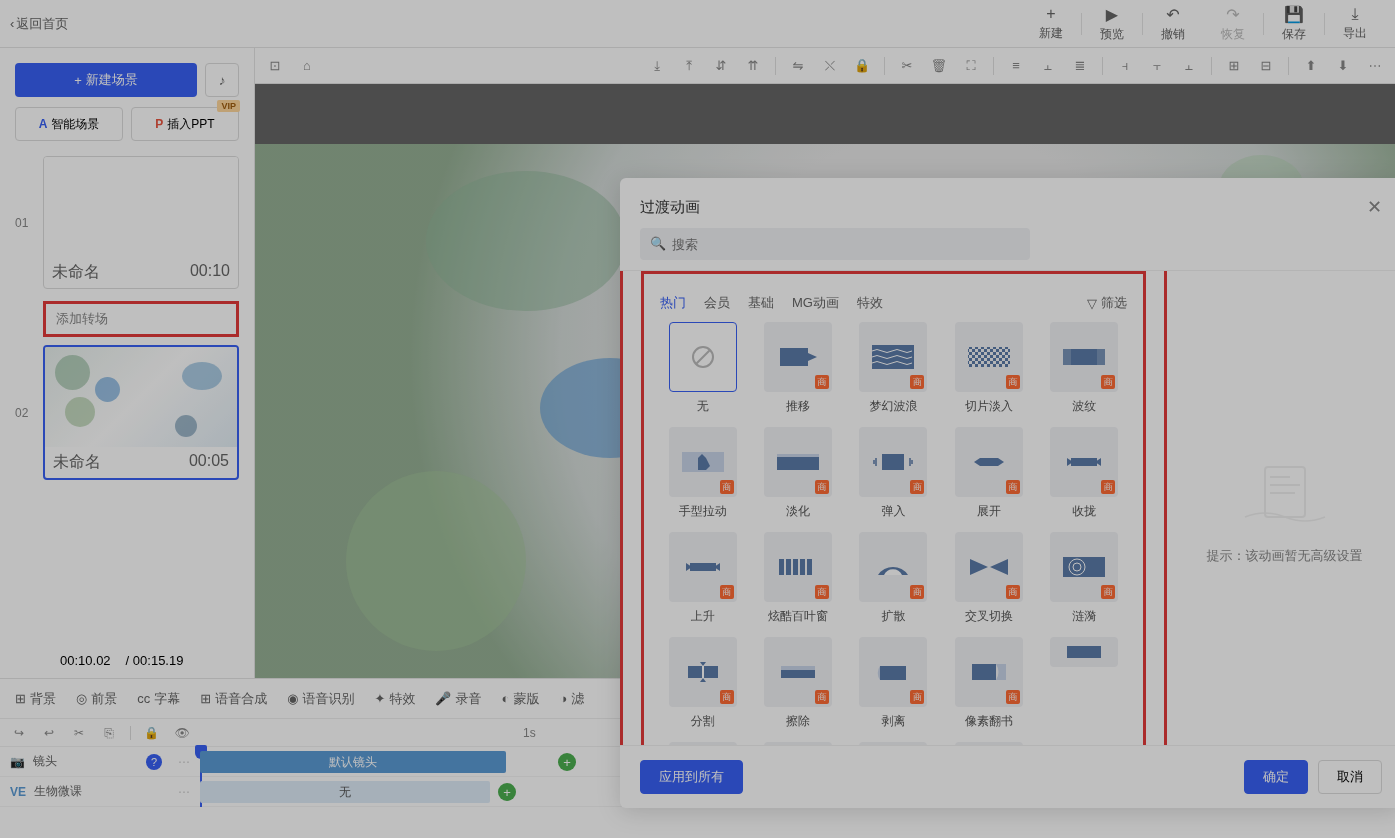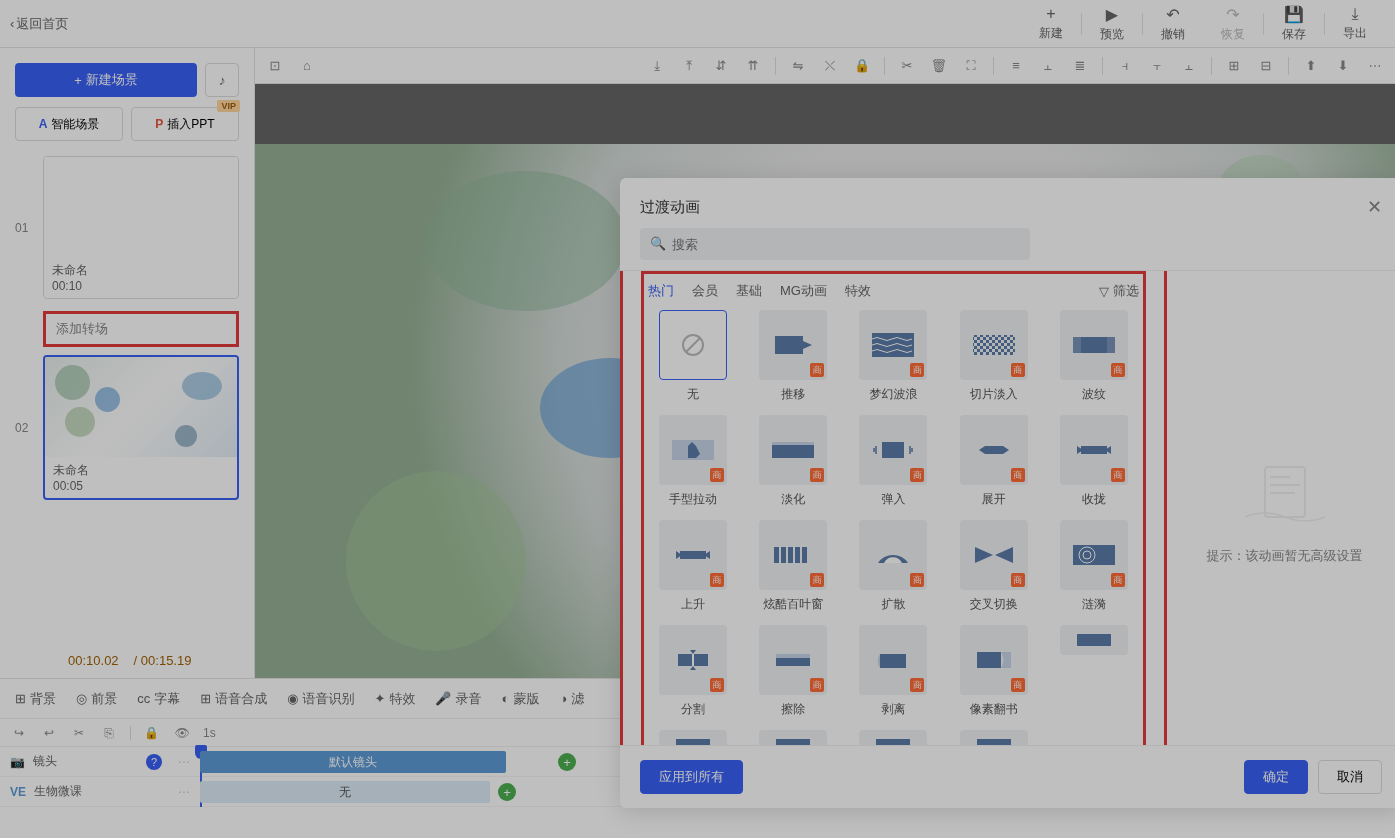--- a/index.html
+++ b/index.html
@@ -30,25 +30,25 @@
     .scene-card { flex: 1; border: 1px solid #ddd; border-radius: 4px; overflow: hidden; cursor: pointer; }
     .scene-card.active { border: 2px solid #3860f4; }
     .scene-thumb { height: 100px; background: #fff; position: relative; }
     .scene-thumb.blobs { background: linear-gradient(135deg, #e8f0ed 0%, #fff 50%, #e3eef5 100%); }
     .blob { position: absolute; border-radius: 50%; opacity: 0.6; }
     .b1 { width: 35px; height: 35px; background: #8fb89a; top: 8px; left: 10px; }
     .b2 { width: 25px; height: 25px; background: #5b9bd5; top: 30px; left: 50px; }
     .b3 { width: 30px; height: 30px; background: #a4c59a; top: 50px; left: 20px; }
     .b4 { width: 40px; height: 28px; background: #7aaed4; border-radius: 50%; top: 15px; right: 15px; }
     .b5 { width: 22px; height: 22px; background: #658ca8; bottom: 10px; right: 40px; }
-    .scene-info { display: flex; justify-content: space-between; padding: 5px 8px; font-size: 12px; color: #666; flex-direction: column; }
+    .scene-info { display: flex; justify-content: space-between; padding: 5px 8px; font-size: 16px; color: #666; }
     
     .transition-slot { margin: 12px 0 8px 28px; border: 3px solid #e33a3a; background: #fff; padding: 6px 10px; color: #888; font-size: 13px; cursor: pointer; }
     
-    .time-display { position: absolute; bottom: 170px; left: 68px; color: #a16207; font-size: 13px; display: flex; gap: 15px; }
+    .time-display { position: absolute; bottom: 170px; left: 60px; color: #000000; font-size: 13px; display: flex; gap: 15px; }
     
     
     .canvas-area { flex: 1; position: relative; background: #999; overflow: hidden; }
     .canvas-toolbar { height: 36px; background: #fff; border-bottom: 1px solid #e5e5e5; display: flex; align-items: center; padding: 0 10px; gap: 12px; color: #888; }
     .canvas-toolbar .tb-icon { cursor: pointer; width: 20px; text-align: center; }
     .canvas-toolbar .tb-spacer { flex: 1; }
     .canvas-toolbar .tb-divider { width: 1px; height: 18px; background: #e0e0e0; }
     .canvas-coords { padding: 4px 8px; background: rgba(0,0,0,0.3); color: #fff; font-size: 12px; position: relative; }
     .canvas-bg { position: absolute; inset: 36px 0 0 0; background: #666; }
     .canvas-content { position: absolute; left: 0; top: 60px; right: 0; bottom: 0; }
@@ -86,21 +86,21 @@
     .modal-header { padding: 18px 20px 10px; display: flex; align-items: center; justify-content: space-between; }
     .modal-title { font-size: 15px; font-weight: 500; }
     .modal-close { cursor: pointer; font-size: 18px; color: #888; }
     .modal-search { padding: 0 20px 10px; }
     .modal-search input { width: 390px; height: 32px; border: none; background: #f1f2f5; border-radius: 4px; padding: 0 12px 0 32px; font-size: 13px; }
     .search-wrap { position: relative; display: inline-block; }
     .search-icon { position: absolute; left: 10px; top: 8px; color: #aaa; }
     
     .modal-body { flex: 1; display: flex; border-top: 1px solid #f0f0f0; overflow: hidden; }
     .modal-left { flex: 1; padding: 0 18px; overflow-y: auto; border: 3px solid #e33a3a; border-top: none; border-bottom: none; margin: 0; }
-    .highlight-wrap { border: 3px solid #e33a3a; padding: 4px; }
+    .highlight-wrap { border: 3px solid #e33a3a; padding: 16px; }
     .modal-cats { display: flex; gap: 18px; padding: 4px 0 10px; font-size: 13px; color: #666; align-items: center; }
     .modal-cat { cursor: pointer; }
     .modal-cat.active { color: #3860f4; }
     .modal-filter { margin-left: auto; display: flex; align-items: center; gap: 4px; cursor: pointer; }
     
     .trans-grid { display: grid; grid-template-columns: repeat(5, 1fr); gap: 12px 10px; }
     .trans-item { display: flex; flex-direction: column; align-items: center; gap: 6px; cursor: pointer; }
     .trans-thumb { width: 68px; height: 70px; background: #f1f2f5; border-radius: 4px; position: relative; display: flex; align-items: center; justify-content: center; border: 1px solid transparent; }
     .trans-thumb.selected { border: 1px solid #3860f4; background: #fff; }
     .trans-badge { position: absolute; bottom: 2px; right: 2px; width: 14px; height: 14px; background: #ff6b35; color: #fff; font-size: 9px; display: flex; align-items: center; justify-content: center; border-radius: 2px; }
@@ -309,21 +309,21 @@
     <div class="toggle-sw"></div>
   </div>
   <div class="timeline-controls">
     <span class="tc-icon">↪</span>
     <span class="tc-icon">↩</span>
     <span class="tc-icon">✂</span>
     <span class="tc-icon">⎘</span>
     <span style="width:1px;height:14px;background:#ddd"></span>
     <span class="tc-icon">🔒</span>
     <span class="tc-icon">👁</span>
-    <span style="">1s</span>
+    <span style="margin-left:320px">1s</span>
   </div>
   <div class="timeline-tracks" style="position:relative">
     <div class="playhead"></div>
     <div class="track-row">
       <div class="track-label">
         <span>📷</span>
         <span>镜头</span>
         <span class="help-icon">?</span>
         <span style="margin-left:8px;color:#ccc">⋯</span>
       </div>

